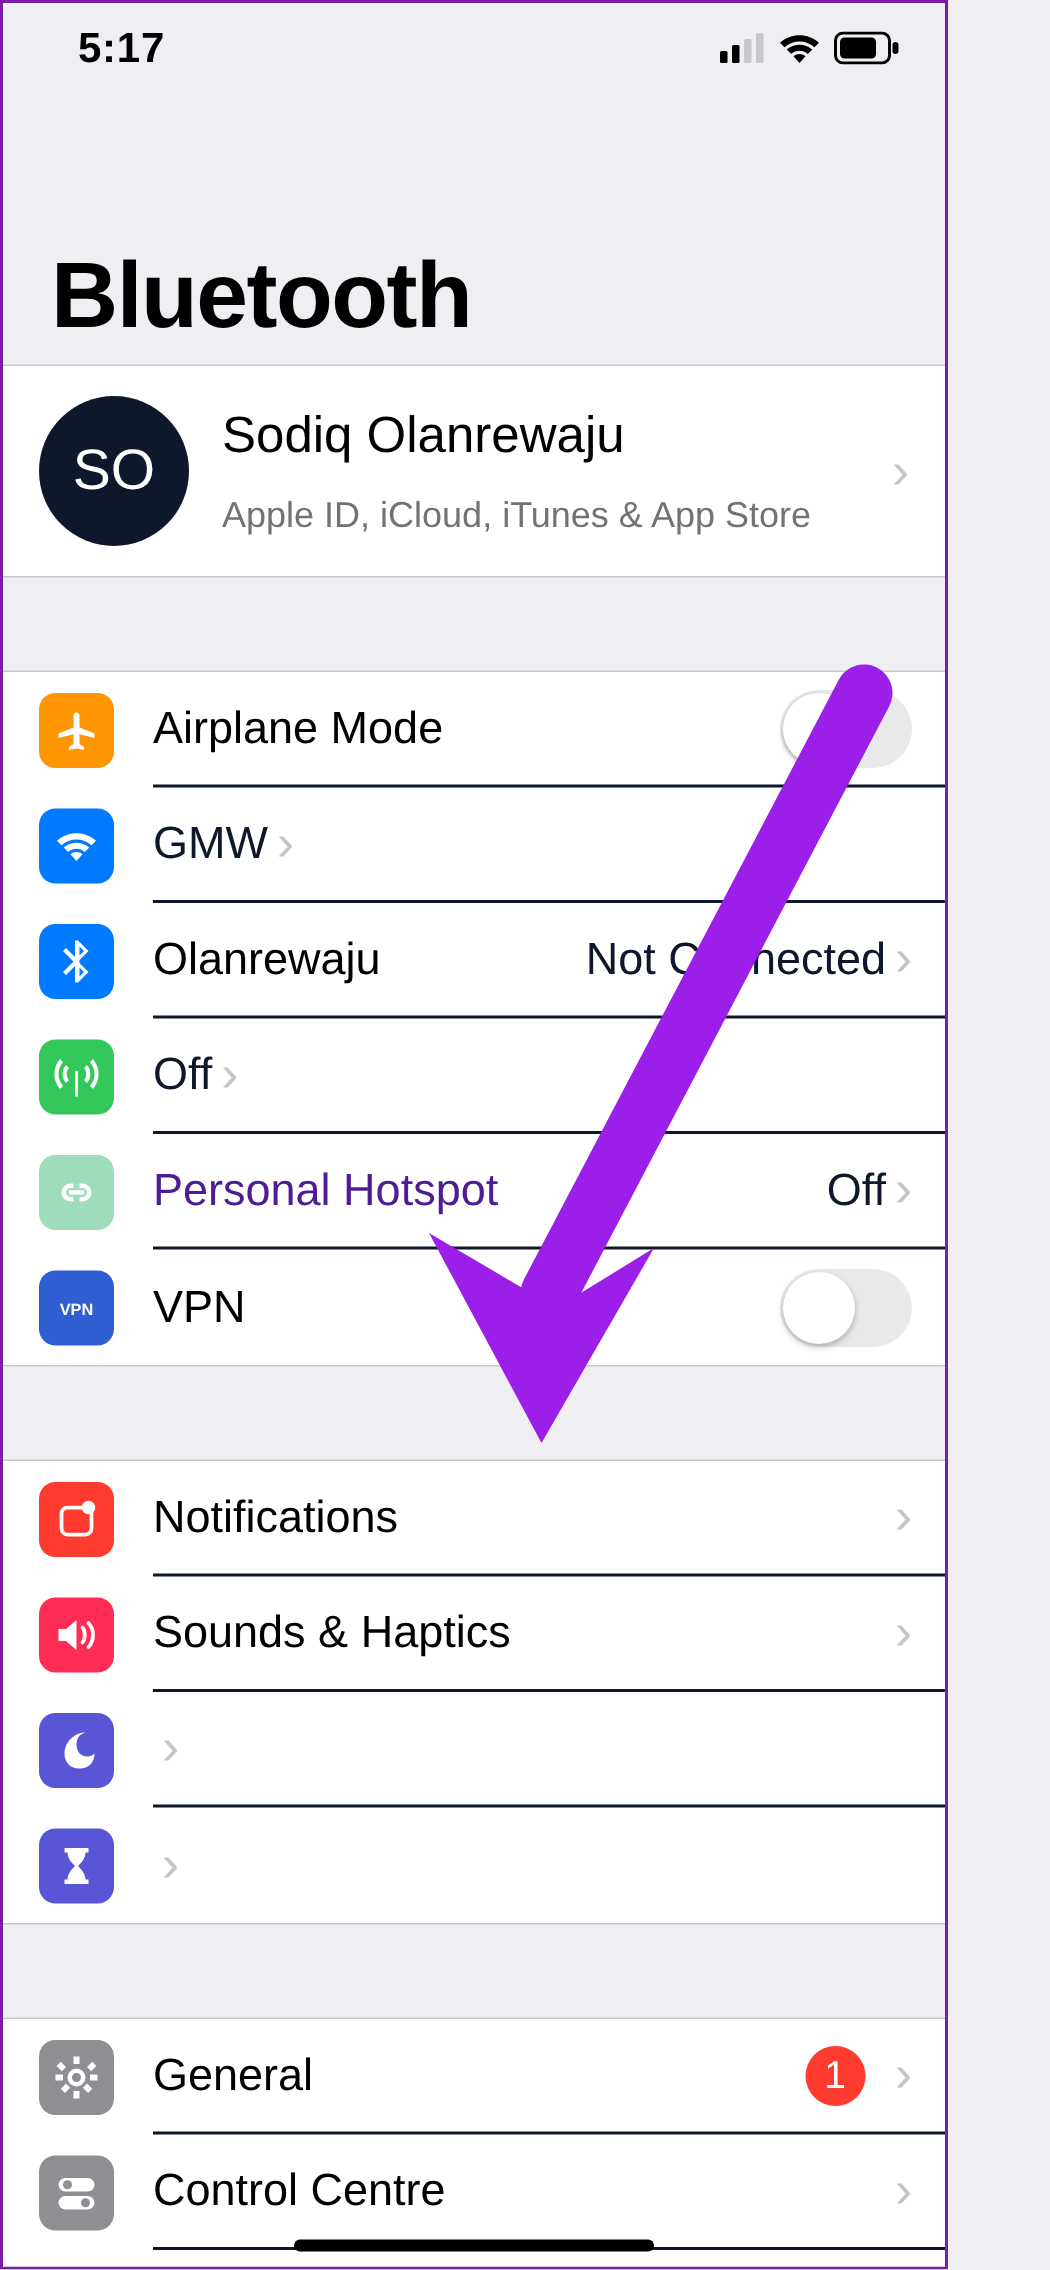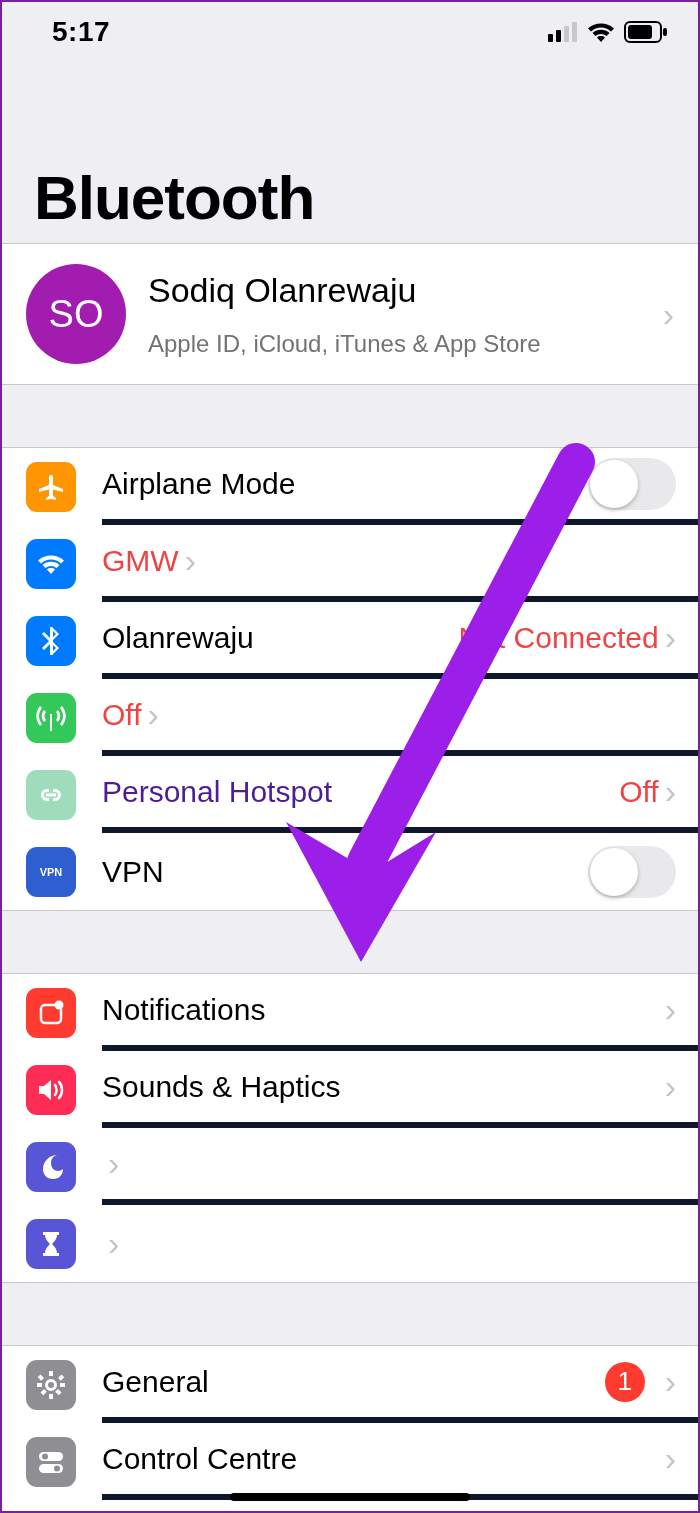--- a/index.html
+++ b/index.html
@@ -1,42 +1,42 @@
 <!DOCTYPE html>
 <html><head>
 <meta charset="utf-8">
 <style>
   * { box-sizing: border-box; margin: 0; padding: 0; }
   html, body { width: 700px; height: 1513px; font-family: -apple-system, "Helvetica Neue", Arial, sans-serif; background:#efeef3; color:#000; }
-  .screen { width:700px; height:1513px; background:#efeef3; position:relative; overflow:hidden; border:2px solid #7a1fa2; }
+  .screen { width:632px; height:1513px; background:#efeef3; position:relative; overflow:hidden; border:2px solid #7a1fa2; }
   
   .status-bar { height:60px; display:flex; align-items:center; justify-content:space-between; padding:0 30px 0 50px; }
   .status-time { font-size:28px; font-weight:600; letter-spacing:0.5px; }
   .status-icons { display:flex; align-items:center; gap:8px; }
   .title-wrap { padding:100px 24px 10px 32px; }
   .page-title { font-size:62px; font-weight:800; letter-spacing:-1px; }
   
   .group { background:#ffffff; border-top:1px solid #c7c7cb; border-bottom:1px solid #c7c7cb; }
   .gap { height:62px; }
   
   .profile-row { display:flex; align-items:center; padding:20px 24px 20px 24px; gap:22px; }
-  .avatar { width:100px; height:100px; border-radius:50%; background:#a21caf; display:flex; align-items:center; justify-content:center; color:#fff; font-size:38px; font-weight:500; flex-shrink:0; }
+  .avatar { width:100px; height:100px; border-radius:50%; background:#0f172a; display:flex; align-items:center; justify-content:center; color:#fff; font-size:38px; font-weight:500; flex-shrink:0; }
   .profile-text { flex:1; }
   .profile-name { font-size:34px; font-weight:400; margin-bottom:20px; }
   .profile-sub  { font-size:24px; color:#737373; }
   .chev { color:#c5c5c8; font-size:34px; font-weight:400; padding-left:6px; }
   
   .row { display:flex; align-items:center; height:77px; padding-left:24px; }
-  .row-inner { flex:1; display:flex; align-items:center; height:100%; border-bottom:6px solid #0f172a; padding-right:22px; }
+  .row-inner { flex:1; display:flex; align-items:center; height:100%; border-bottom:2px solid #0f172a; padding-right:22px; }
   .row:last-child .row-inner { border-bottom:none; }
   .icon-box { width:50px; height:50px; border-radius:11px; display:flex; align-items:center; justify-content:center; margin-right:26px; flex-shrink:0; }
   .icon-box svg { width:32px; height:32px; display:block; }
   .row-label { font-size:30px; flex:1; }
   .row-label.disabled { color:#4c1d95; }
-  .row-val { font-size:30px; color:#ef4444; }
+  .row-val { font-size:30px; color:#0f172a; }
   
   .toggle { width:88px; height:52px; border-radius:26px; background:#e9e9eb; position:relative; }
   .toggle .knob { position:absolute; width:48px; height:48px; background:#fff; border-radius:50%; top:2px; left:2px; box-shadow:0 2px 4px rgba(0,0,0,.25); }
   
   .badge { min-width:40px; height:40px; border-radius:20px; background:#ff3b30; color:#fff; font-size:26px; font-weight:500; display:flex; align-items:center; justify-content:center; margin-right:14px; }
   
   .overlay-arrow { position:absolute; left:254px; top:440px; pointer-events:none; }
   
   .home-ind { position:absolute; bottom:10px; left:50%; transform:translateX(-50%); width:240px; height:8px; border-radius:4px; background:#000; }
 </style>

